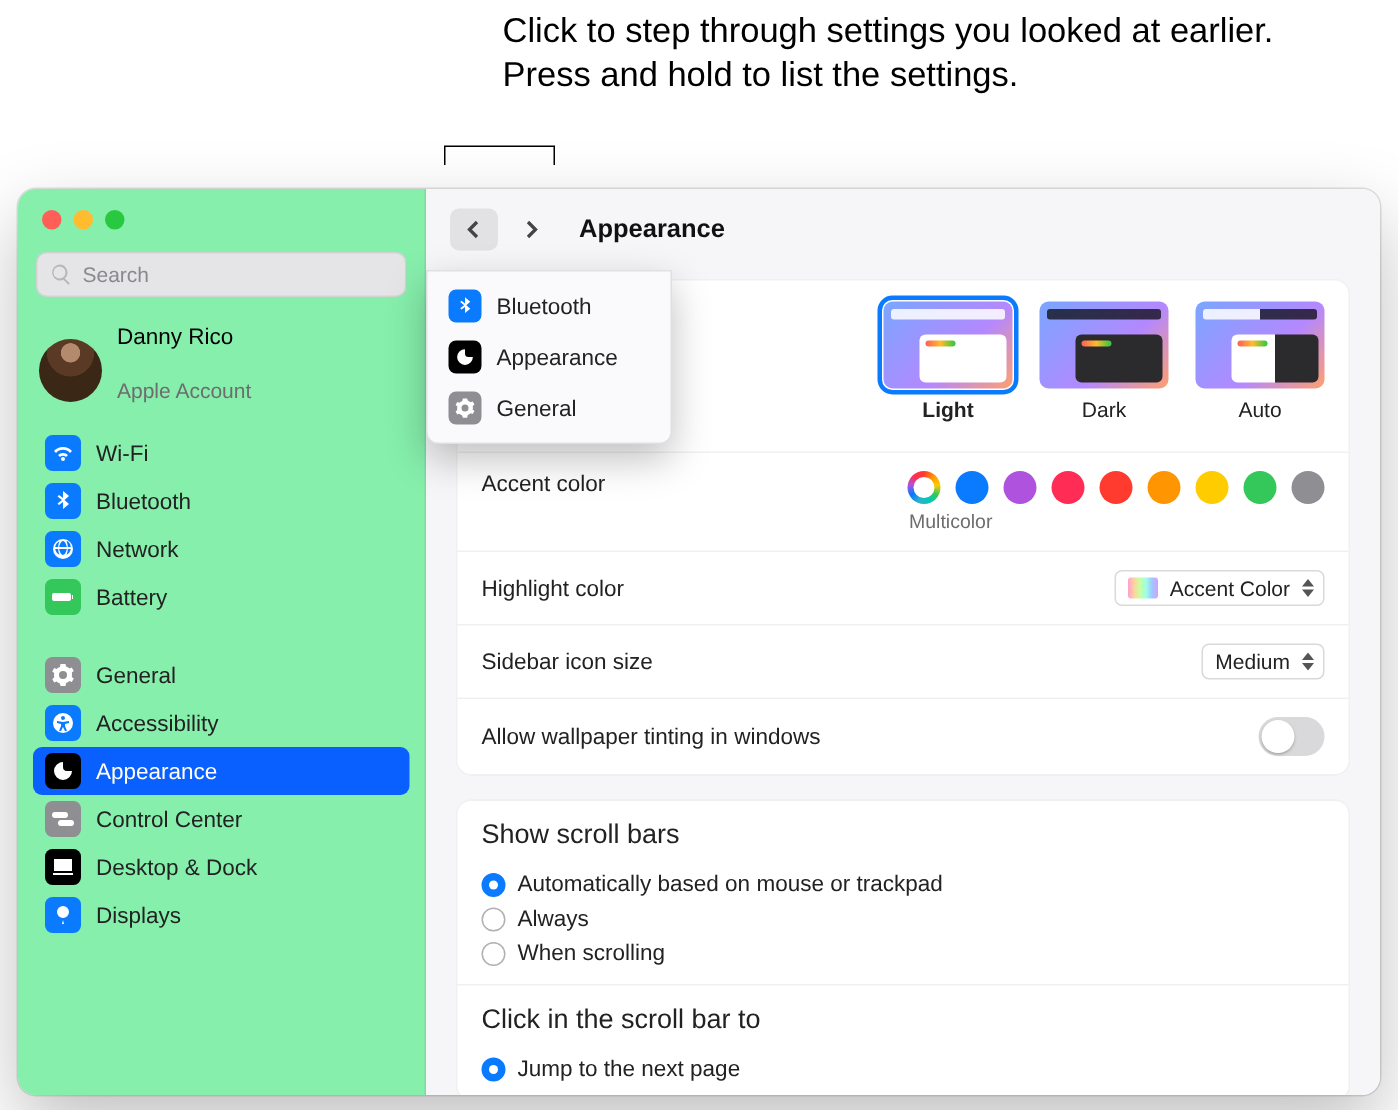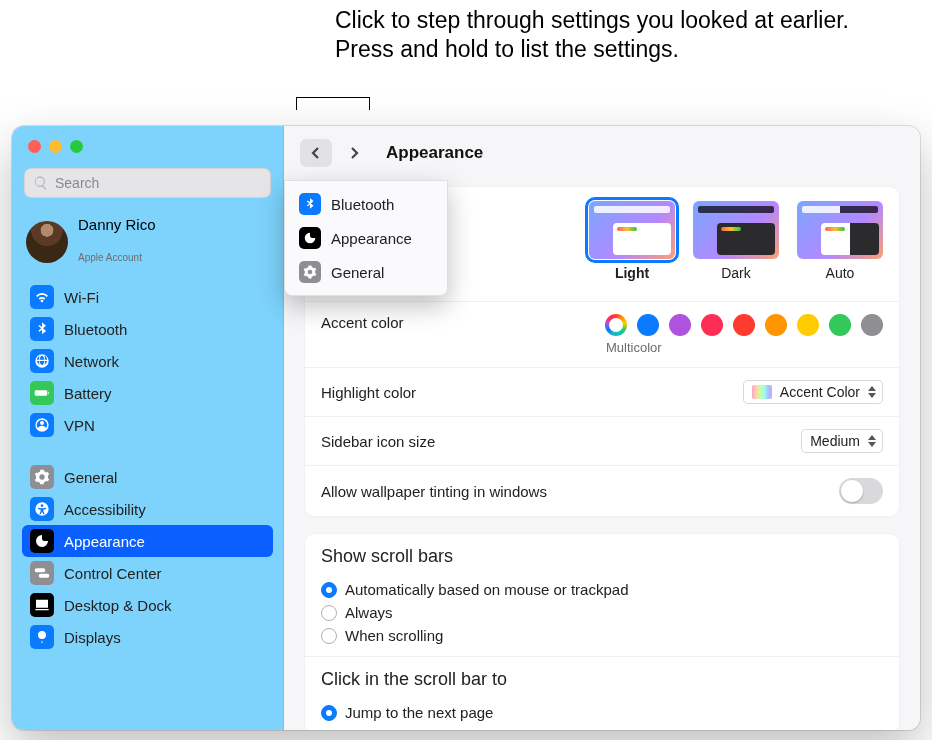--- a/index.html
+++ b/index.html
@@ -4,32 +4,32 @@
 <style>
   * { box-sizing: border-box; margin: 0; padding: 0; font-family: -apple-system, "Helvetica Neue", Helvetica, Arial, sans-serif; }
   body { background: #fff; width: 932px; height: 740px; position: relative; overflow: hidden; }
   .annotation { position: absolute; left: 335px; top: 6px; width: 520px; font-size: 23px; line-height: 1.25; color: #000; }
   .callout-line { position: absolute; left: 296px; top: 97px; width: 74px; height: 30px; border-top: 1px solid #000; }
   .callout-line::before, .callout-line::after { content:""; position:absolute; top:0; width:1px; height:12px; background:#000; }
   .callout-line::before { left:0; }
   .callout-line::after { right:0; }
 
   .window { position: absolute; left: 12px; top: 126px; width: 908px; height: 604px; border-radius: 12px; background: #f2f2f4; box-shadow: 0 0 0 1px rgba(0,0,0,0.12), 0 20px 50px rgba(0,0,0,0.25); overflow: hidden; display: flex; }
-  .sidebar { width: 272px; background: #7dd3fc; border-right: 1px solid rgba(0,0,0,0.08); display: flex; flex-direction: column; }
+  .sidebar { width: 272px; background: #86efac; border-right: 1px solid rgba(0,0,0,0.08); display: flex; flex-direction: column; }
   .traffic { display:flex; gap:8px; padding: 14px 0 0 16px; height: 38px; align-items:flex-start; }
   .traffic span { width:13px; height:13px; border-radius:50%; }
   .tl-close{background:#ff5f57;} .tl-min{background:#febc2e;} .tl-max{background:#28c840;}
   .search-wrap { padding: 4px 12px 10px; }
   .search { width:100%; height:30px; border-radius:7px; border:1px solid rgba(0,0,0,0.08); background:#e5e5e7; display:flex; align-items:center; padding:0 8px; color:#8a8a8e; gap:6px; }
   .search svg{width:16px;height:16px;opacity:.5;}
   .search span{font-size:14px;}
   .account { display:flex; align-items:flex-end; gap:10px; padding: 8px 14px 14px; }
   .avatar { width:42px; height:42px; border-radius:50%; background: radial-gradient(circle at 50% 22%, #b48a6c 0 16%, #5a3a24 17% 40%, #3a2716 41% 100%); }
   .account-text .name{font-size:15px; font-weight:500; color:#000;}
-  .account-text .sub{font-size:10px; color:#6d6d70;margin-top:19px;}
+  .account-text .sub{font-size:14px; color:#6d6d70;margin-top:19px;}
   .side-scroll{ flex:1; overflow:hidden; }
   .side-group{ padding: 4px 10px; }
   .side-item{ display:flex; align-items:center; gap:10px; padding:4px 8px; border-radius:6px; font-size:15px; color:#222; cursor:default;}
   .side-item.selected{ background:#0a60ff; color:#fff; }
   .side-icon{ width:24px; height:24px; border-radius:5px; display:flex; align-items:center; justify-content:center; flex:0 0 24px;}
   .side-icon svg{width:16px;height:16px;fill:#fff;}
   .ic-wifi{background:#0a7aff;} .ic-bt{background:#0a7aff;} .ic-net{background:#0a7aff;} .ic-bat{background:#34c759;} .ic-vpn{background:#0a7aff;}
   .ic-gen{background:#8e8e93;} .ic-acc{background:#0a7aff;} .ic-app{background:#000;} .ic-cc{background:#8e8e93;} .ic-dd{background:#000;} .ic-disp{background:#0a7aff;}
   .side-sep{height:12px;}
 
@@ -146,28 +146,20 @@
             <span>Network</span>
           </div>
           <div class="side-item">
             <span class="side-icon ic-bat">
               <svg viewBox="0 0 24 24">
                 <path d="M3 8h15a2 2 0 012 2v4a2 2 0 01-2 2H3a2 2 0 01-2-2v-4a2 2 0 012-2zm18 2h1v4h-1z"></path>
               </svg>
             </span>
             <span>Battery</span>
           </div>
-          <div class="side-item">
-            <span class="side-icon ic-vpn">
-              <svg viewBox="0 0 24 24">
-                <path d="M12 2a10 10 0 100 20 10 10 0 000-20zm0 2a8 8 0 016.6 12.4C17 14.5 14.7 13 12 13s-5 1.5-6.6 3.4A8 8 0 0112 4zm0 2a3 3 0 100 6 3 3 0 000-6z"></path>
-              </svg>
-            </span>
-            <span>VPN</span>
-          </div>
         </div>
       <div class="side-sep"></div>
       <div class="side-group" id="sg2">
           <div class="side-item">
             <span class="side-icon ic-gen">
               <svg viewBox="0 0 24 24">
                 <path d="M12 8a4 4 0 100 8 4 4 0 000-8zm9 4a9 9 0 01-.2 1.9l2 1.6-2 3.4-2.4-.8a9 9 0 01-3.3 1.9L14.5 23h-5l-.6-2.5a9 9 0 01-3.3-1.9l-2.4.8-2-3.4 2-1.6A9 9 0 013 12c0-.6.1-1.3.2-1.9l-2-1.6 2-3.4 2.4.8a9 9 0 013.3-1.9L9.5 1h5l.6 2.5a9 9 0 013.3 1.9l2.4-.8 2 3.4-2 1.6c.1.6.2 1.3.2 1.9z"></path>
               </svg>
             </span>
             <span>General</span>

